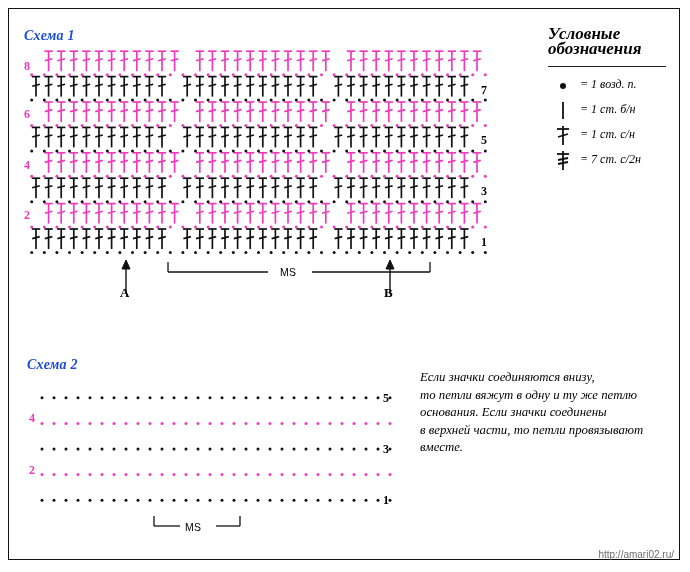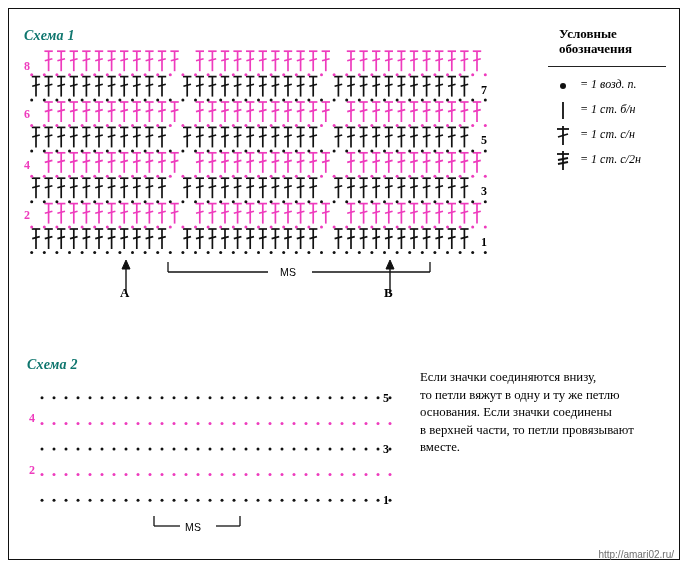--- a/index.html
+++ b/index.html
@@ -29,40 +29,40 @@
   }
 
   
   .scheme-title {
     position: absolute;
     font-family: "Liberation Serif", serif;
     font-style: italic;
     font-weight: bold;
     font-size: 14px;
     letter-spacing: .2px;
-    color: #0f766e;
+    color: #1d4ed8;
     white-space: nowrap;
     text-align: center;
   }
   #title1 { left: 24px; top: 28px; }
   #title2 { left: 27px; top: 357px; }
 
   
   .legend {
     position: absolute;
     left: 548px; top: 26px;
     width: 130px;
   }
   .legend-title {
     font-family: "Liberation Serif", serif;
+    font-style: italic;
     font-weight: bold;
-    font-size: 13px;
+    font-size: 17px;
     line-height: 15px;
     color: #000;
-    margin-left: 11px;
   }
   .legend-rule {
     position: absolute;
     left: 0; top: 40px;
     width: 118px; height: 0;
     border-top: 1px solid #222;
   }
   .legend-items {
     position: absolute;
     left: 2px; top: 48px;
@@ -123,20 +123,21 @@
     letter-spacing: .3px;
     text-align: center;
   }
 
   
   .note {
     position: absolute;
     left: 420px; top: 369px;
     width: 250px;
     font-family: "Liberation Serif", serif;
+    font-style: italic;
     font-size: 12.8px;
     line-height: 17.5px;
     color: #000;
   }
 
   
   .watermark {
     position: absolute;
     right: 16px; bottom: 12px;
     font-family: "Liberation Sans", sans-serif;
@@ -1330,21 +1331,21 @@
 
       <div class="legend-item">
         <span class="legend-sym">
           <svg width="22" height="22">
             <line x1="9" y1="2" x2="9" y2="21" stroke="#111" stroke-width="1.8"></line>
             <line x1="3" y1="5" x2="15" y2="5" stroke="#111" stroke-width="1.8"></line>
             <line x1="4" y1="11" x2="14" y2="9" stroke="#111" stroke-width="1.8"></line>
             <line x1="4" y1="15" x2="14" y2="13" stroke="#111" stroke-width="1.8"></line>
           </svg>
         </span>
-        <span class="legend-text">= 1 ст. с/2н</span>
+        <span class="legend-text">= 7 ст. с/2н</span>
       </div>
 
     </div>
   </div>
 
   <div class="scheme-title" id="title2">Схема 2</div>
 
   <div class="chart" id="chart2">
     <svg width="400" height="160" viewBox="0 0 400 160">
       <g id="s2-body">

